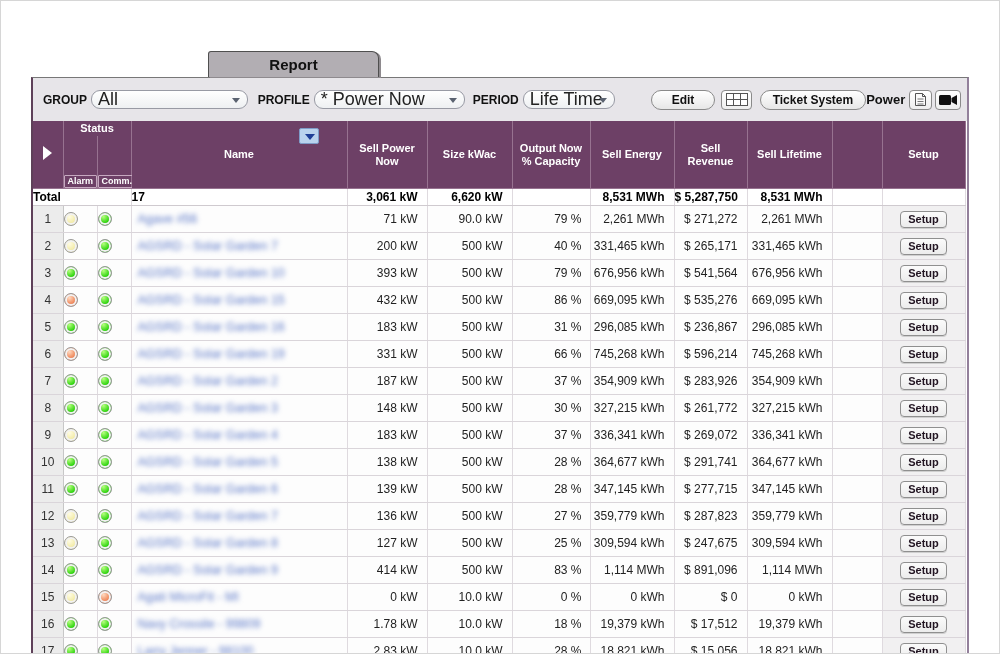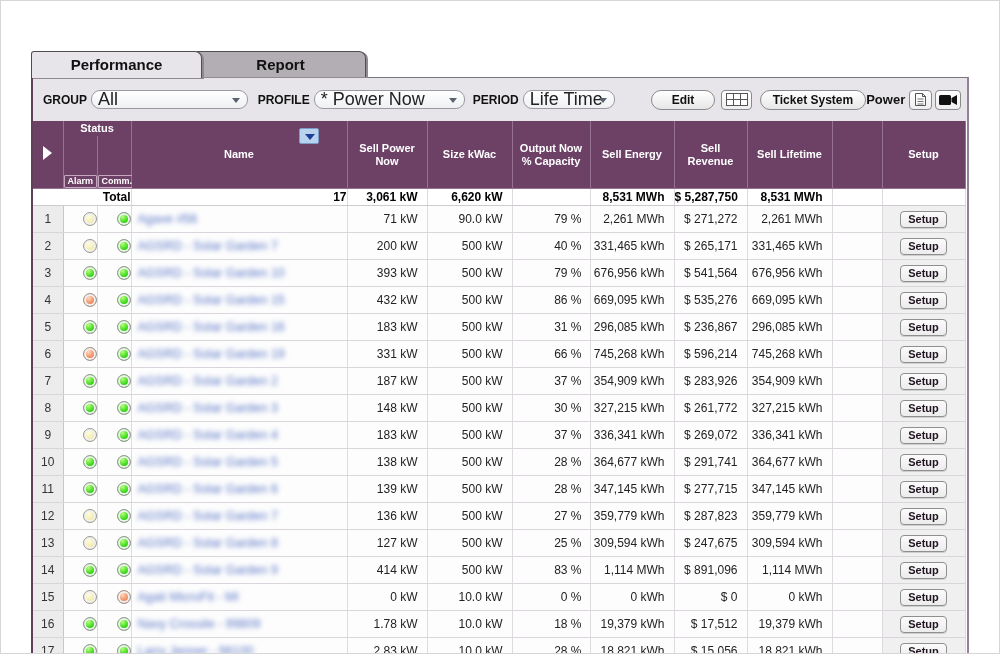--- a/index.html
+++ b/index.html
@@ -8,21 +8,21 @@
 
   .panel { position:absolute; left:30px; top:50px; width:938px; }
 
   
   .tabs { position:relative; height:26px; z-index:3; }
   .tab { position:absolute; top:0; height:26px; width:171px; text-align:center;
          font-size:15px; font-weight:bold; color:#111; line-height:25px;
          border:1px solid #4f4f4f; border-bottom:none; border-radius:3px 7px 0 0;
          box-shadow:2px 1px 0 #8e8a8e; cursor:pointer; }
   .tab.active { left:0; background:var(--tb-bg); z-index:4; height:27px; }
-  .tab.inactive { left:164px; background:#b2aeb3; }
+  .tab.inactive { left:177px; background:#b2aeb3; }
 
   
   .panel-body { position:relative; border-left:2px solid #5e4059; border-right:2px solid #93809b;
                 border-bottom:4px solid #5e4059; border-top:1px solid #777;
                 background:#fff; z-index:2; }
 
   
   .toolbar { height:43px; background:var(--tb-bg); display:flex; align-items:center; padding:0 6px; }
   .tb-label { font-weight:bold; font-size:12px; color:#111; margin:0 4px; white-space:nowrap; }
   .sel { position:relative; height:19px; border:1px solid #989aa4; border-radius:9px;
@@ -53,21 +53,21 @@
                  border-bottom:7px solid transparent; border-left:9px solid #fff; }
   .name-th { position:relative; }
   .sort-btn { position:absolute; right:28px; top:7px; width:20px; height:16px; background:#b9d3ee;
               border:1px solid #7e9cc8; border-radius:2px; cursor:pointer; }
   .sort-btn::after { content:""; position:absolute; left:5px; top:5px; width:0; height:0;
                      border-left:5px solid transparent; border-right:5px solid transparent; border-top:6px solid #1e3f97; }
 
   tbody td { font-size:12px; color:#222; border-bottom:1px solid #dad5da; border-right:1px solid #dfdadf;
              height:27px; overflow:hidden; white-space:nowrap; background:#fdfdfd; }
   tr.total-row td { height:17px; font-weight:bold; color:#000; background:#fff; border-bottom:1px solid #cfcacf; }
-  td.c { text-align:right; } td.r { text-align:right; padding-right:9px; }
+  td.c { text-align:left; } td.r { text-align:right; padding-right:9px; }
   td.pct { text-align:right; padding-right:8px; }
   td.numcell { background:#ececec; text-align:center; color:#333; border-right:1px solid #c7c7c7; }
   td.namecell { padding-left:6px; }
   .blurname { color:#5b78c8; filter:blur(2.6px); font-size:12.5px; }
   td.setupcell { background:#f1f0f1; text-align:center; }
   td.sparecell { background:#fdfdfd; }
 
   .setup-btn { font-family:"Liberation Sans", sans-serif; font-size:11px; color:#221522; font-weight:bold;
                background:linear-gradient(#fbfbfb,#ececec); border:1px solid #8f8f8f; border-radius:4px;
                box-shadow:0 1px 0 #cfcfcf; padding:1px 7px 2px; cursor:pointer; }
@@ -80,21 +80,20 @@
 
   svg { display:block; }
 </style>
 </head>
 <body>
 
 <div class="screen">
   <div class="panel">
 
     <div class="tabs">
-      <div class="tab active">Performance</div>
       <div class="tab inactive">Report</div>
     </div>
 
     <div class="panel-body">
 
       <div class="toolbar">
         <span class="tb-label">GROUP</span>
         <div class="sel group">All</div>
         <span class="tb-label" style="margin-left:10px">PROFILE</span>
         <div class="sel profile">* Power Now</div>

